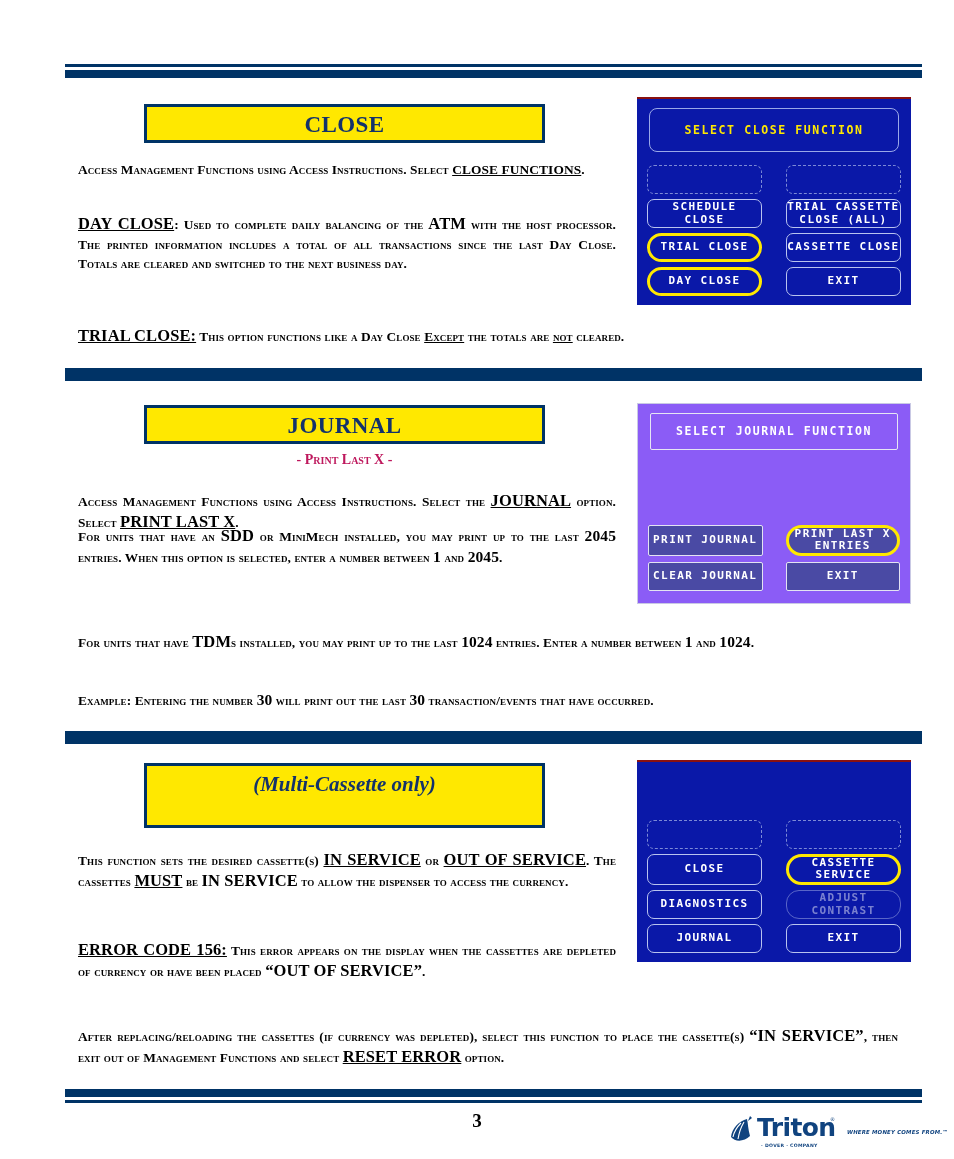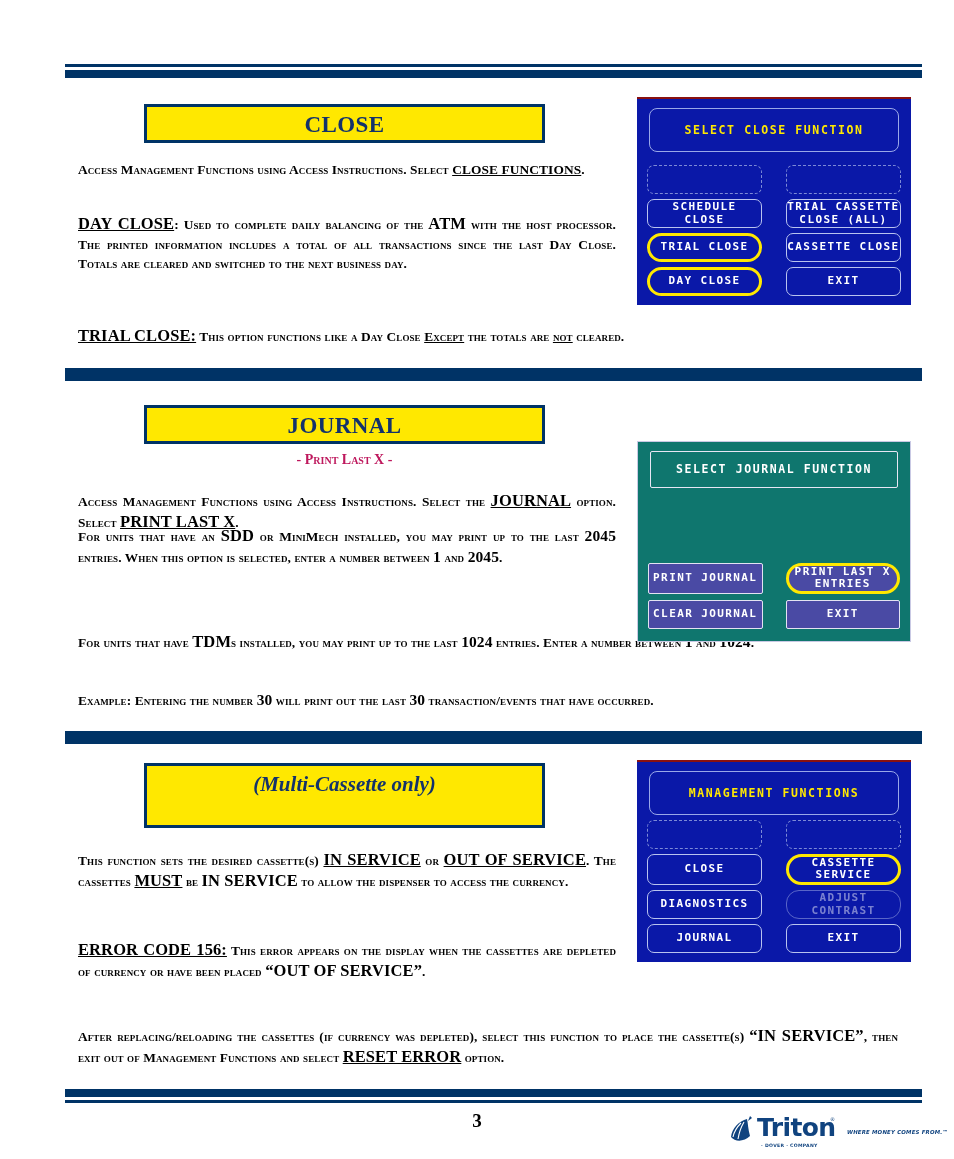--- a/index.html
+++ b/index.html
@@ -135,21 +135,21 @@
   }
   .atm-btn.dimmed { opacity: 0.45; border-radius: 13px; }
 
   
   .atm.navy { background: #0a18a8; border-top: 2px solid #8a1111; }
   .atm.navy .atm-title { border: 1px solid #9aa8e8; border-radius: 8px; color: #ffe800; }
   .atm.navy .atm-btn { border: 1px solid #b9c3ef; color: #ffffff; }
   .atm.navy .atm-btn.blank { border: 1px dashed #7d8ad6; }
 
   
-  .atm.violet { background: #0f766e; border: 1px solid #c9c9e4; margin-top: 38px; }
+  .atm.violet { background: #8b5cf6; border: 1px solid #c9c9e4; }
   .atm.violet .atm-title { border: 1px solid #e6e6f4; border-radius: 2px; color: #ffffff; }
   .atm.violet .atm-btn { background: #4a4aa4; border: 1px solid #e3e3f2; border-radius: 2px; color: #ffffff; }
   .atm.violet .atm-btn.blank { background: transparent; border: none; }
   .atm.violet .atm-grid { align-content: end; gap: 6px 23px; padding-bottom: 12px; }
 
   #atm-close    { left: 637px; top: 97px; width: 274px; height: 208px; padding-left: 43px; }
   #atm-journal  { left: 637px; top: 403px; width: 274px; height: 201px; }
   #atm-cassette { left: 637px; top: 760px; width: 274px; height: 202px; }
 
   
@@ -275,21 +275,20 @@
 </div>
 
 <div class="para" id="p-cassette-intro" style="left:78px; top:850px; width:538px;"><span>This function sets the desired cassette(s) </span><span class="cap big u">IN SERVICE</span><span> or </span><span class="cap big u">OUT OF SERVICE</span><span>.  The cassettes </span><span class="cap big u">MUST</span><span> be </span><span class="cap big">IN SERVICE</span><span> to allow the dispenser to access the currency.</span></div>
 
 <div class="para" id="p-cassette-error" style="left:78px; top:940px; width:538px;"><span class="cap big u">ERROR CODE 156:</span><span>  This error appears on the display when the cassettes are depleted of currency or have been placed </span><span class="cap big">“OUT OF SERVICE”</span><span>.</span></div>
 
 <div class="para" id="p-cassette-after" style="left:78px; top:1026px; width:820px;"><span>After replacing/reloading the cassettes (if currency was depleted), select this function to place the cassette(s) </span><span class="cap big">“IN SERVICE”</span><span>, then exit out of Management Functions and select </span><span class="cap big u">RESET ERROR</span><span> option.</span></div>
 
 <div class="atm navy" id="atm-cassette">
   <div class="atm-inner">
-    <div class="atm-title">MANAGEMENT FUNCTIONS</div>
     <div class="atm-grid">
         <div class="atm-btn blank"></div>
         <div class="atm-btn blank"></div>
         <div class="atm-btn">CLOSE</div>
         <div class="atm-btn highlight">CASSETTE<br>SERVICE</div>
         <div class="atm-btn">DIAGNOSTICS</div>
         <div class="atm-btn dimmed">ADJUST<br>CONTRAST</div>
         <div class="atm-btn">JOURNAL</div>
         <div class="atm-btn">EXIT</div>
       </div>

